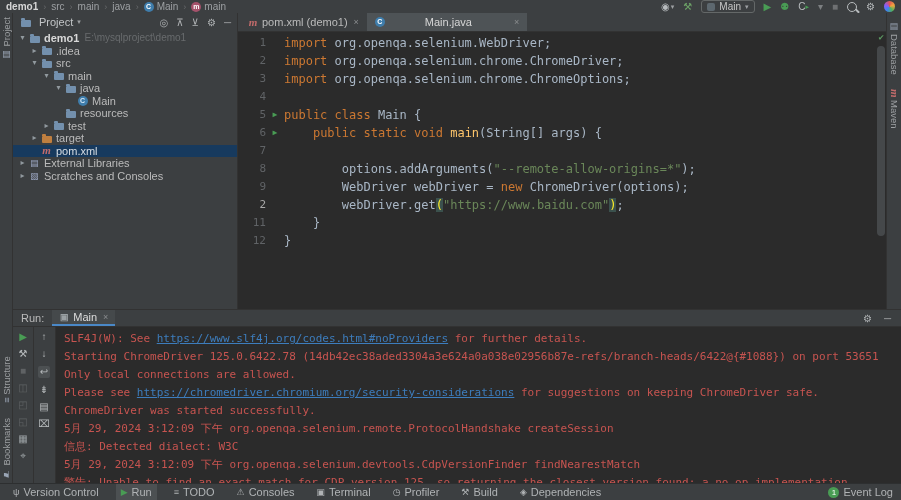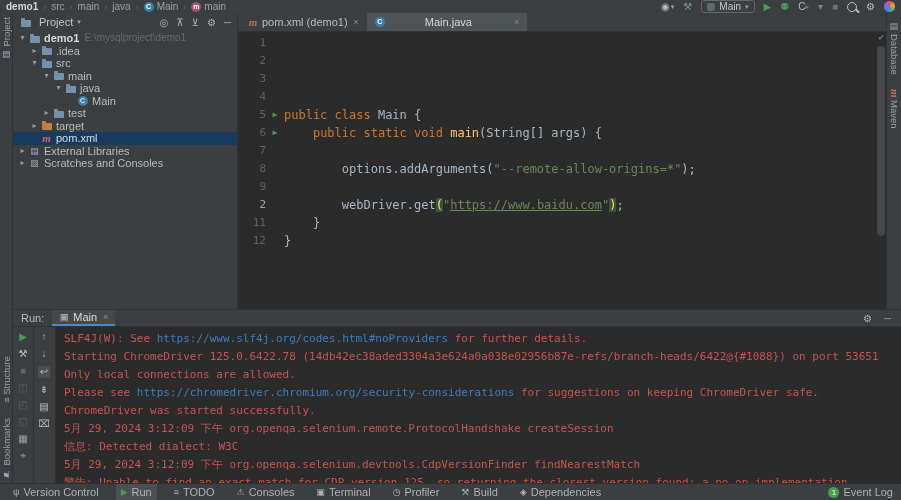--- a/index.html
+++ b/index.html
@@ -81,21 +81,21 @@
   .mi.console-g{background:none;color:#9aa0a3;font-size:9px;}
   .editor{flex:1;position:relative;font-family:"DejaVu Sans Mono",monospace;font-size:12px;
          padding-top:2px;overflow:hidden;}
   .cl{display:flex;height:18px;line-height:18px;white-space:pre;}
   .ln{width:28px;flex:none;text-align:right;color:var(--line-number);font-size:11px;}
   .ln.cur{color:#a8a8a8;}
   .rc{width:18px;flex:none;text-align:center;color:var(--run-green);font-size:8px;}
   .tk-k{color:var(--keyword);}
   .tk-d{color:var(--code-text);}
   .tk-s{color:var(--string);}
-  .tk-u{color:var(--string);text-decoration:underline;}
+  .tk-u{color:var(--string);}
   .tk-m{color:var(--method);}
   .tk-h{background:#3b514d;color:#ffef28;}
   .v-thumb{position:absolute;right:1px;top:14px;width:8px;height:190px;background:#4f5355;border-radius:4px;opacity:.75;}
   .inspect{position:absolute;right:2px;top:0;color:#5d9b63;font-size:9px;}
 
   
   .runpanel{position:absolute;left:13px;right:0;top:309px;height:174px;display:flex;
          flex-direction:column;background:var(--editor-bg);border-top:1px solid var(--panel-border);}
   .run-header{height:17px;flex:none;background:var(--bg);display:flex;align-items:center;
          padding:0 0 0 8px;gap:8px;font-size:11px;border-bottom:1px solid var(--panel-border);box-sizing:border-box;}
@@ -104,21 +104,21 @@
   .run-header-right{margin-left:auto;display:flex;gap:12px;color:#b0b3b5;font-size:10px;padding-right:10px;}
   .run-body{flex:1;display:flex;min-height:0;}
   .run-gutter{width:42px;flex:none;background:var(--bg);border-right:1px solid var(--panel-border);display:flex;}
   .rg-col{width:20px;display:flex;flex-direction:column;align-items:center;padding-top:5px;gap:7px;font-size:10px;}
   .rg-col.first{border-right:1px solid var(--panel-border);}
   .rg-ic{color:#9aa0a3;line-height:10px;}
   .rg-ic.sel{background:#4c5052;border-radius:2px;padding:1px 2px;}
   .console{flex:1;font-family:"DejaVu Sans Mono","DejaVu Sans",monospace;font-size:11px;
          line-height:18px;padding:3px 0 0 8px;white-space:pre;overflow:hidden;}
   .cl-t{color:var(--console-red);}
-  .cl-l{color:var(--link-blue);}
+  .cl-l{color:var(--link-blue);text-decoration:underline;}
 
   
   .statusbar{position:absolute;left:0;right:0;bottom:0;height:17px;background:var(--bg);
          border-top:1px solid #2d2f30;display:flex;align-items:center;font-size:11px;
          color:#b0b3b5;padding:0 8px;gap:12px;box-sizing:border-box;}
   .sb-items{display:flex;align-items:center;gap:12px;height:100%;}
   .sb-item{display:flex;align-items:center;gap:4px;height:100%;padding:0 5px;}
   .sb-item.active{background:#4c5052;}
   .sb-icon{font-size:9px;}
   .event-log{margin-left:auto;display:flex;align-items:center;gap:4px;}
@@ -249,20 +249,27 @@
             </span>
             <span>java</span>
           </div>
           <div class="tree-row" style="padding-left: 52px;">
             <span class="arrow"></span>
             <span class="t-icon">
               <span class="circle-c">C</span>
             </span>
             <span>Main</span>
           </div>
+          <div class="tree-row" style="padding-left: 40px;">
+            <span class="arrow"></span>
+            <span class="t-icon">
+              <span class="folder"></span>
+            </span>
+            <span>resources</span>
+          </div>
           <div class="tree-row" style="padding-left: 28px;">
             <span class="arrow">▸</span>
             <span class="t-icon">
               <span class="folder"></span>
             </span>
             <span>test</span>
           </div>
           <div class="tree-row" style="padding-left: 16px;">
             <span class="arrow">▸</span>
             <span class="t-icon">
@@ -303,29 +310,29 @@
           </div>
           <div class="tab active">
             <span class="mi class">C</span>
             <span>Main.java</span>
             <span class="tab-x">×</span>
           </div>
         </div>
       <div class="editor" id="editorCode">
         <div class="v-thumb"></div>
         <div class="inspect">✔</div>
-      <div class="cl"><span class="ln">1</span><span class="rc"></span></div>
-          <div class="cl"><span class="ln">2</span><span class="rc"></span></div>
-          <div class="cl"><span class="ln">3</span><span class="rc"></span></div>
+      <div class="cl"><span class="ln">1</span><span class="rc"></span><span class="code"><span class="tk-k">import </span><span class="tk-d">org.openqa.selenium.WebDriver;</span></span></div>
+          <div class="cl"><span class="ln">2</span><span class="rc"></span><span class="code"><span class="tk-k">import </span><span class="tk-d">org.openqa.selenium.chrome.ChromeDriver;</span></span></div>
+          <div class="cl"><span class="ln">3</span><span class="rc"></span><span class="code"><span class="tk-k">import </span><span class="tk-d">org.openqa.selenium.chrome.ChromeOptions;</span></span></div>
           <div class="cl"><span class="ln">4</span><span class="rc"></span><span class="code"></span></div>
           <div class="cl"><span class="ln">5</span><span class="rc">▶</span><span class="code"><span class="tk-k">public class </span><span class="tk-d">Main {</span></span></div>
           <div class="cl"><span class="ln">6</span><span class="rc">▶</span><span class="code"><span class="tk-d">    </span><span class="tk-k">public static void </span><span class="tk-m">main</span><span class="tk-d">(String[] args) {</span></span></div>
           <div class="cl"><span class="ln">7</span><span class="rc"></span></div>
           <div class="cl"><span class="ln">8</span><span class="rc"></span><span class="code"><span class="tk-d">        options.addArguments(</span><span class="tk-s">"--remote-allow-origins=*"</span><span class="tk-d">);</span></span></div>
-          <div class="cl"><span class="ln">9</span><span class="rc"></span></div>
+          <div class="cl"><span class="ln">9</span><span class="rc"></span><span class="code"><span class="tk-d">        WebDriver webDriver = </span><span class="tk-k">new</span><span class="tk-d"> ChromeDriver(options);</span></span></div>
           <div class="cl"><span class="ln cur">2</span><span class="rc"></span><span class="code"><span class="tk-d">        webDriver.get</span><span class="tk-h">(</span><span class="tk-s">"</span><span class="tk-u">https://www.baidu.com</span><span class="tk-s">"</span><span class="tk-h">)</span><span class="tk-d">;</span></span></div>
           <div class="cl"><span class="ln">11</span><span class="rc"></span><span class="code"><span class="tk-d">    }</span></span></div>
           <div class="cl"><span class="ln">12</span><span class="rc"></span><span class="code"><span class="tk-d">}</span></span></div>
         </div>
     </div>
 
     <div class="stripe-right">
       <div class="vlabel-r">
         <span class="vicon">▤</span>
         <span>Database</span>

